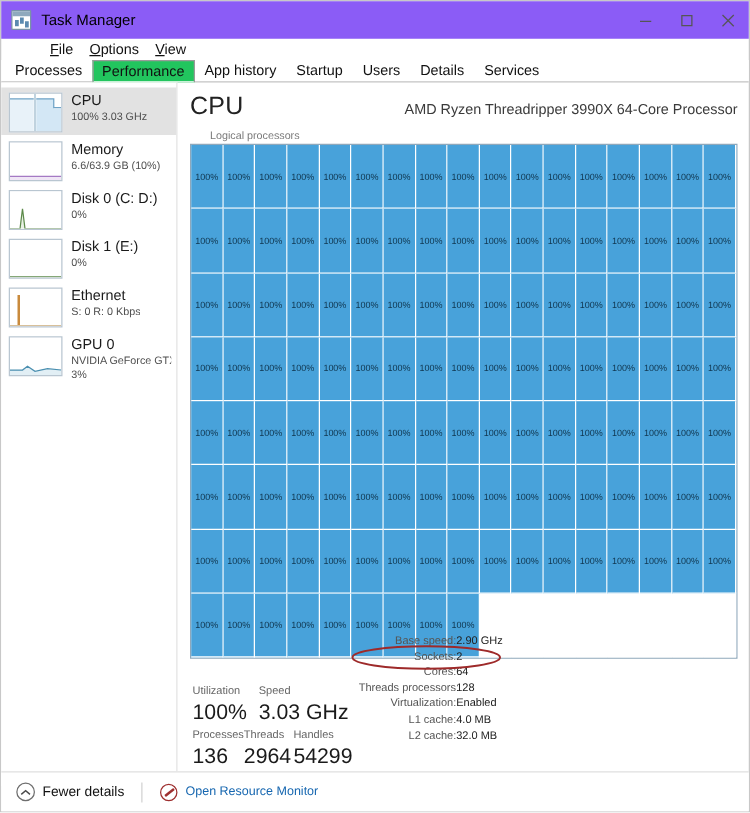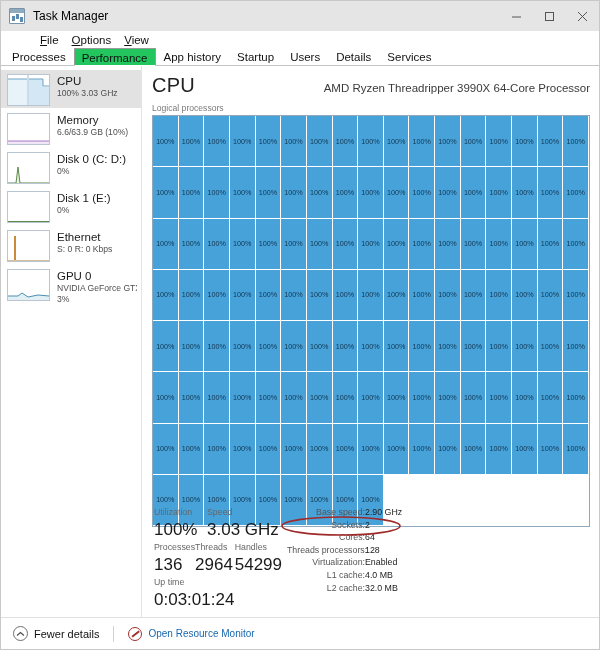--- a/index.html
+++ b/index.html
@@ -13,21 +13,21 @@
   #app {
     position: relative;
     width: 600px; height: 650px;
     background: #ffffff;
     border: 1px solid #c8c8c8;
   }
 
   
   .titlebar {
     height: 30px; display: flex; align-items: center;
-    background: #e5e5e5; padding-left: 8px; position: relative;
+    background: #8b5cf6; padding-left: 8px; position: relative;
   }
   .tm-icon {
     width: 16px; height: 16px; margin-right: 8px; position: relative;
     background: #ffffff; border: 1px solid #7a93a8; border-radius: 1px;
     flex: none;
   }
   .tm-icon::before {
     content: ""; position: absolute; left: 0; top: 0; right: 0; height: 4px;
     background: #8fa9bd;
   }
@@ -88,41 +88,41 @@
   .side-txt { overflow: hidden; padding-top: 1px; }
   .side-name { font-size: 11.5px; color: #1a1a1a; line-height: 13px; white-space: nowrap; }
   .side-sub  { font-size: 8.6px; color: #4e4e4e; line-height: 11px; white-space: nowrap; }
   .side-sub2 { font-size: 8.6px; color: #4e4e4e; line-height: 10px; white-space: nowrap; }
 
   
   .main { flex: 1; position: relative; padding: 8px 12px 0 10px; }
   .cpu-head { display: flex; align-items: baseline; justify-content: space-between; }
   .cpu-title { font-size: 20px; color: #222; font-weight: normal; letter-spacing: .2px; }
   .cpu-model { font-size: 11.5px; color: #3a3a3a; }
-  .graph-label { font-size: 8.6px; color: #7a7a7a; margin-top: 6px; margin-bottom: 2px; }
+  .graph-label { font-size: 8.6px; color: #7a7a7a; margin-top: 6px; margin-bottom: 2px; margin-left: 16px; }
 
   
   .lp-grid {
     border: 1px solid #8fa8bb; background: #ffffff;
     display: grid; width: 438px; height: 412px;
     grid-template-columns: repeat(17, 1fr);
     grid-template-rows: repeat(8, 1fr);
     gap: 0;
   }
   .lp-cell {
     position: relative; display: flex; align-items: center; justify-content: center;
     border-right: 1px solid #ffffff; border-bottom: 1px solid #ffffff;
     font-size: 7.2px; color: #10364f; background: #ffffff;
   }
   .lp-cell.on { background: #48a2da; }
   .lp-cell.off { background: #ffffff; border-right-color: transparent; border-bottom-color: transparent; }
 
   
   .stats { position: absolute; left: 12px; top: 440px; width: 470px; display: flex; }
-  .stats-left { width: 128px; flex: none; }
+  .stats-left { width: 128px; flex: none; margin-top: 40px; }
   .srow { display: flex; }
   .scol { }
   .scol .lab { font-size: 8.8px; color: #666; line-height: 13px; }
   .scol .val { font-size: 17px; color: #1a1a1a; line-height: 22px; font-weight: normal; }
   .grp1 .scol:nth-child(1) { width: 53px; }
   .grp2 .scol:nth-child(1) { width: 44px; }
   .grp2 .scol:nth-child(2) { width: 53px; }
   .stats-right { margin-left: 5px; position: relative; }
   .rrow { display: flex; font-size: 8.8px; line-height: 12.6px; text-align: right; }
   .rrow .rlab { width: 78px; color: #555; white-space: nowrap; }

